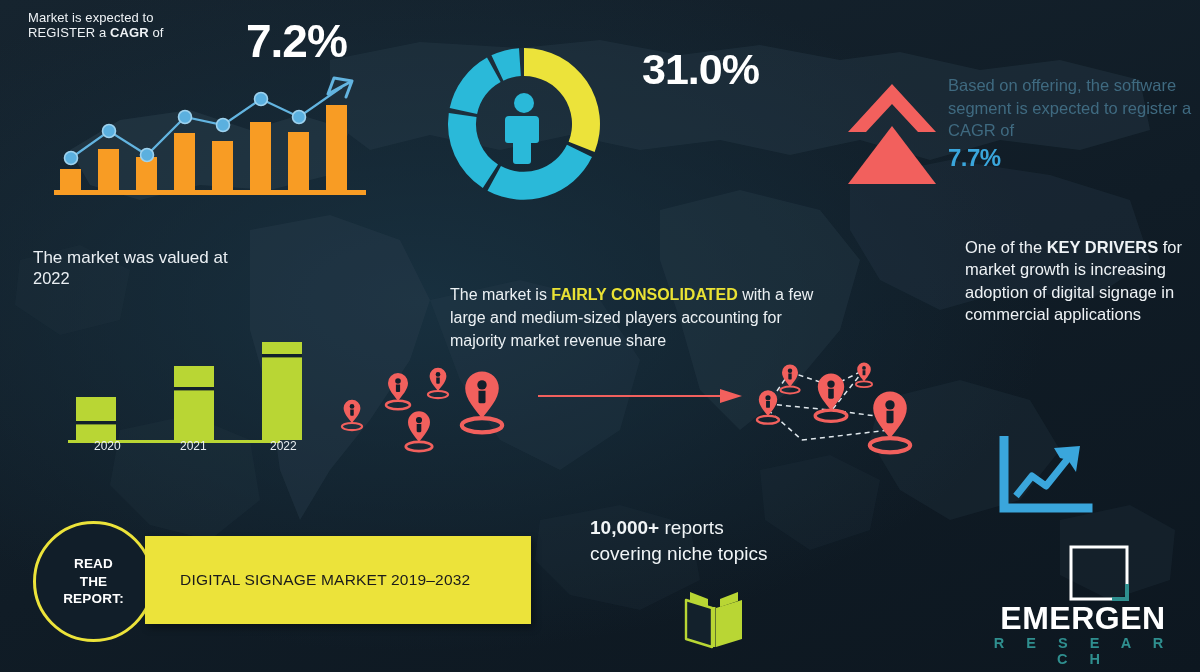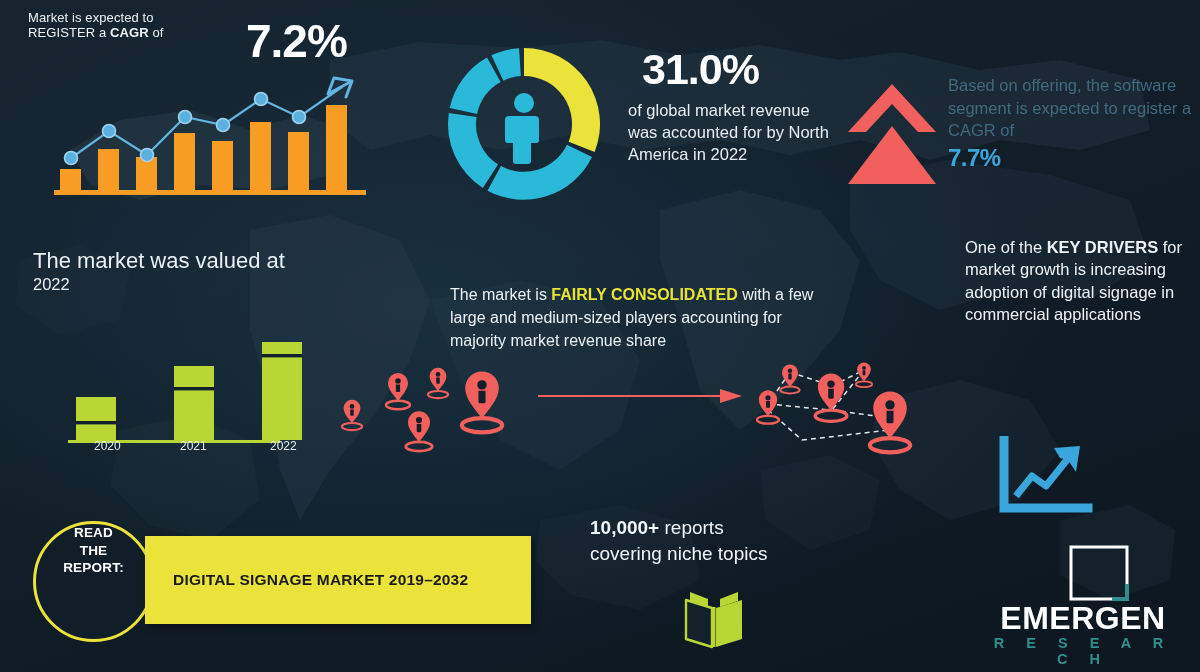--- a/index.html
+++ b/index.html
@@ -41,45 +41,45 @@
   #offering-block{left:948px;top:74px;width:255px;}
   #offering-text{font-size:16.5px;color:#3f6a80;line-height:1.37;}
   #offering-value{font-size:24px;font-weight:700;color:#3aa6dc;margin-top:2px;letter-spacing:-.5px;}
 
   
   #drivers-block{left:932px;top:236px;width:250px;font-size:16.5px;color:#eef2f5;line-height:1.35;margin-left:33px;}
   #drivers-block b{font-weight:700;}
 
   
   #valued-block{left:33px;top:248px;width:300px;}
-  #valued-line1{font-size:22px;color:#eaeff3;}
+  #valued-line1{font-size:17px;color:#eaeff3;}
   #valued-line2{font-size:22px;font-weight:700;color:#ffffff;margin-top:2px;}
   #valued-line2 .in{font-size:16.5px;font-weight:400;}
   #valued-line3{font-size:16.5px;color:#eaeff3;margin-top:1px;}
 
   
   #green-chart{left:62px;top:340px;width:260px;height:105px;}
   .gyear{position:absolute;top:439px;font-size:12px;color:#e9eef2;font-weight:400;margin-left:9px;}
 
   
   #consolidated{left:450px;top:283px;width:380px;font-size:16px;color:#ecf1f4;line-height:1.45;}
   #consolidated .hl{color:#eae234;font-weight:700;}
 
   
   #pins-left{left:330px;top:352px;width:200px;height:105px;}
   #pins-right{left:742px;top:348px;width:192px;height:120px;}
   #flow-arrow{left:534px;top:385px;width:210px;height:22px;}
 
   
   #read-badge{left:33px;top:521px;width:115px;height:115px;border-radius:50%;
-      border:3.5px solid #ece33a;background:#111e29;display:flex;align-items:flex-start;justify-content:center;}
+      border:3.5px solid #ece33a;background:#111e29;display:flex;align-items:center;justify-content:center;}
   #read-badge span{color:#ffffff;font-size:13.5px;font-weight:700;text-align:center;line-height:1.3;letter-spacing:.2px;}
   #report-banner{left:145px;top:536px;width:386px;height:88px;background:#ece33a;
       display:flex;align-items:center;box-shadow:3px 4px 7px rgba(0,0,0,.35);}
-  #report-banner span{color:#1b1b1b;font-size:15.5px;font-weight:700;letter-spacing:.2px;margin-left:28px;}
+  #report-banner span{color:#1b1b1b;font-size:15.5px;font-weight:400;letter-spacing:.2px;margin-left:35px;}
 
   
   #reports-block{left:590px;top:515px;width:230px;font-size:19px;color:#f1f5f7;line-height:1.38;}
   #reports-block b{font-weight:700;}
   #book-icon{left:678px;top:583px;width:72px;height:68px;}
 
   
   #logo-chart{left:996px;top:436px;width:98px;height:84px;}
   #logo-mark{left:1068px;top:544px;width:62px;height:58px;}
   #logo-emergen{left:978px;top:600px;width:210px;text-align:center;font-size:32px;font-weight:700;color:#ffffff;letter-spacing:.5px;}
@@ -152,21 +152,20 @@
 
       <g fill="#2ab9d9">
         <circle cx="0" cy="-21" r="10"></circle>
         <path d="M-11 -8 h22 a4 4 0 0 1 4 4 v20 a3 3 0 0 1 -3 3 h-5 v18 a3 3 0 0 1 -3 3 h-12 a3 3 0 0 1 -3 -3 v-18 h-5 a3 3 0 0 1 -3 -3 v-20 a4 4 0 0 1 4 -4 z"></path>
       </g>
     </g>
   </svg>
 
   <div class="panel" id="na-block">
     <div id="na-value">31.0%</div>
-    <div id="na-desc">of global market revenue was accounted for by North America in 2022</div>
   </div>
 
   <svg class="panel" id="red-arrows" viewBox="0 0 92 112">
     <path d="M46 6 L90 54 L72 54 L46 26 L20 54 L2 54 Z" fill="#f2605d"></path>
     <path d="M46 48 L90 106 L2 106 Z" fill="#f2605d"></path>
   </svg>
 
   <div class="panel" id="offering-block">
     <div id="offering-text">
       <span>Based on offering, the software</span>

